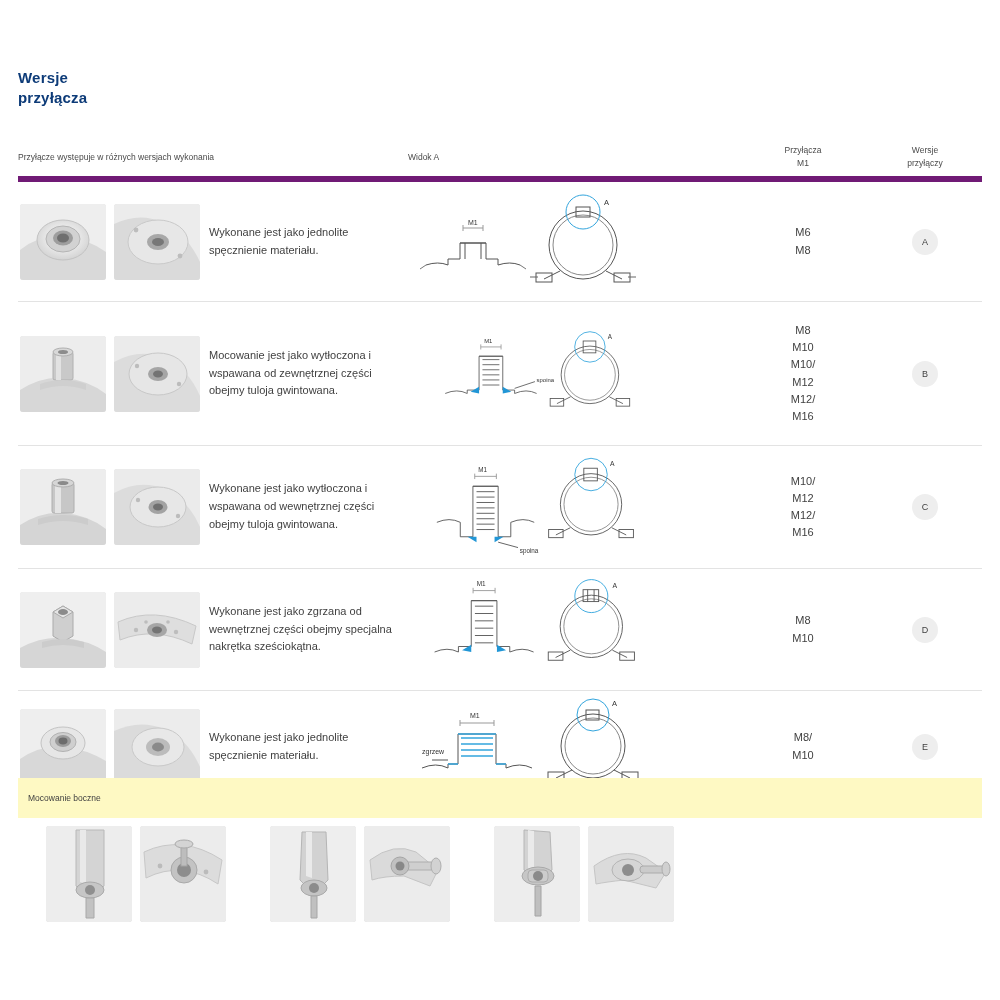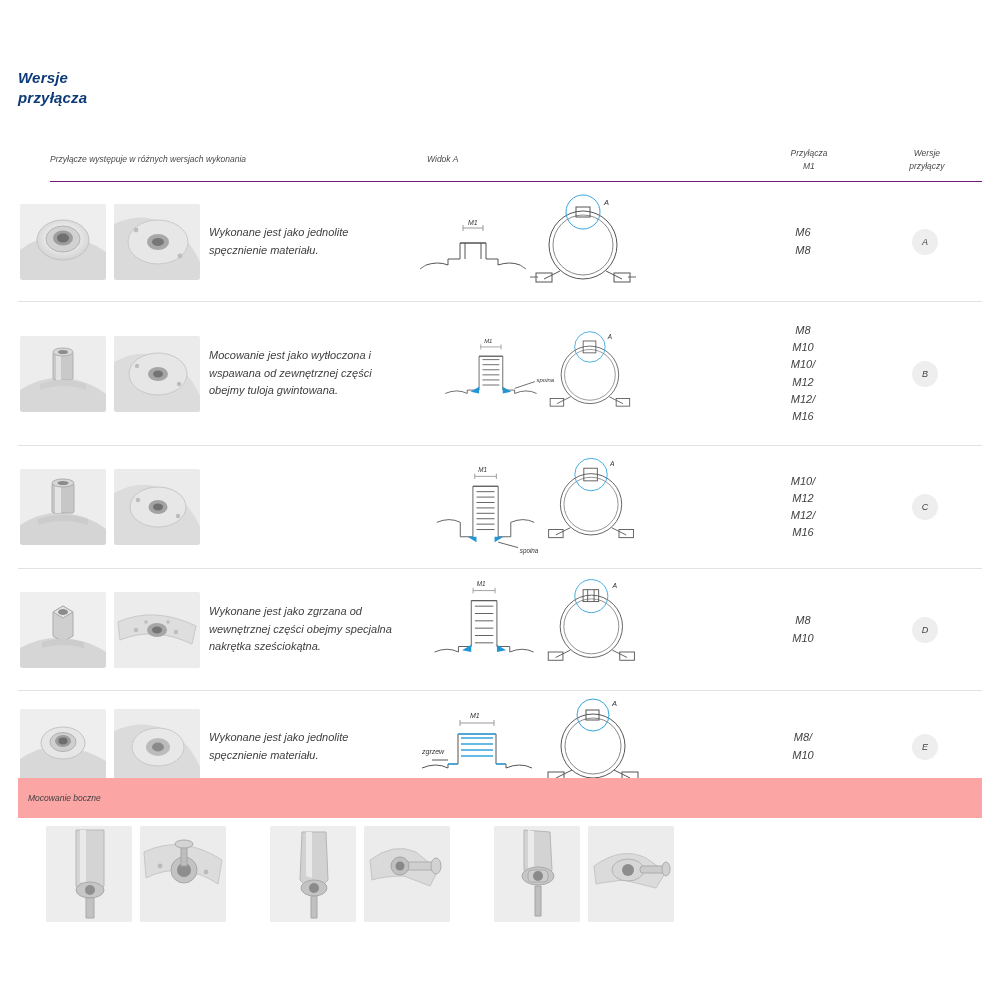--- a/index.html
+++ b/index.html
@@ -7,21 +7,20 @@
     margin: 0; padding: 0;
     width: 1000px; height: 1000px;
     background: #ffffff;
     font-family: "Liberation Sans", sans-serif;
     color: #3c3c3c;
   }
   .page {
     position: relative;
     width: 1000px; height: 1000px;
     padding: 0;
-    font-style: italic;
   }
   
   .title {
     position: absolute;
     left: 18px; top: 68px;
     font-size: 15px;
     font-weight: bold;
     color: #0d3b78;
     line-height: 1.35;
     letter-spacing: .2px;
@@ -33,24 +32,23 @@
     position: absolute;
     left: 18px; top: 138px;
     width: 964px;
   }
   .row {
     display: flex;
     align-items: stretch;
     border-bottom: 1px solid #e3e3e3;
   }
   .row.header {
-    border-bottom: 1px solid #701a75;
+    border-bottom: 6px solid #701a75;
     height: 44px;
     align-items: center;
-    margin-left: 32px;
   }
   .col-desc   { width: 390px; display: flex; align-items: center; }
   .col-widok  { width: 330px; display: flex; align-items: center; }
   .col-m1     { width: 130px; display: flex; align-items: center; justify-content: center; text-align: center; }
   .col-wersja { width: 114px; display: flex; align-items: center; justify-content: center; text-align: center; }
 
   .hdr-text {
     font-size: 8.5px;
     color: #4a4a4a;
     line-height: 1.5;
@@ -99,21 +97,21 @@
     display: flex; align-items: center; justify-content: center;
     font-size: 9px;
     color: #3f3f3f;
   }
 
   
   .section-bar {
     position: absolute;
     left: 18px; top: 778px;
     width: 964px; height: 40px;
-    background: #fca5a5;
+    background: #fef9c3;
     display: flex; align-items: center;
     padding-left: 10px;
     font-size: 8.5px;
     color: #3f3f3f;
   }
 
   
   .gallery {
     position: absolute;
     left: 18px; top: 826px;
@@ -325,20 +323,21 @@
               <rect width="86" height="76" fill="#ebebeb"></rect>
               <path d="M0 24 Q26 10 50 20 Q74 30 86 58 L86 76 L0 76 Z" fill="#dcdcdc"></path>
               <ellipse cx="44" cy="38" rx="28" ry="20" fill="#e7e7e7" stroke="#c7c7c7"></ellipse>
               <ellipse cx="44" cy="38" rx="9.5" ry="7" fill="#a3a3a3"></ellipse>
               <ellipse cx="44" cy="38" rx="5" ry="3.4" fill="#707070"></ellipse>
               <circle cx="24" cy="31" r="2.2" fill="#bcbcbc"></circle>
               <circle cx="64" cy="47" r="2.2" fill="#bcbcbc"></circle>
             </svg>
           </div>
         </div>
+        <div class="desc-text">Wykonane jest jako wytłoczona i wspawana od wewnętrznej części obejmy tuloja gwintowana.</div>
       </div>
 
       <div class="col-widok">
         <svg class="drawing" viewBox="0 0 330 122">
           <g stroke="#555" fill="none" stroke-width="1">
             <path d="M14 78 q14 -6 26 0 l0 16 l14 0 l0 -56 l28 0 l0 56 l14 0 l0 -16 q14 -6 26 0"></path>
             <path d="M54 38 l28 0 M58 44 l20 0 M58 50 l20 0 M58 56 l20 0 M58 62 l20 0 M58 68 l20 0 M58 74 l20 0 M58 80 l20 0 M58 86 l20 0"></path>
             <path d="M56 30 l0 -6 M80 30 l0 -6 M56 27 l24 0" stroke="#999"></path>
           </g>
           <polygon points="48,94 58,94 58,100" fill="#2196d6"></polygon>

